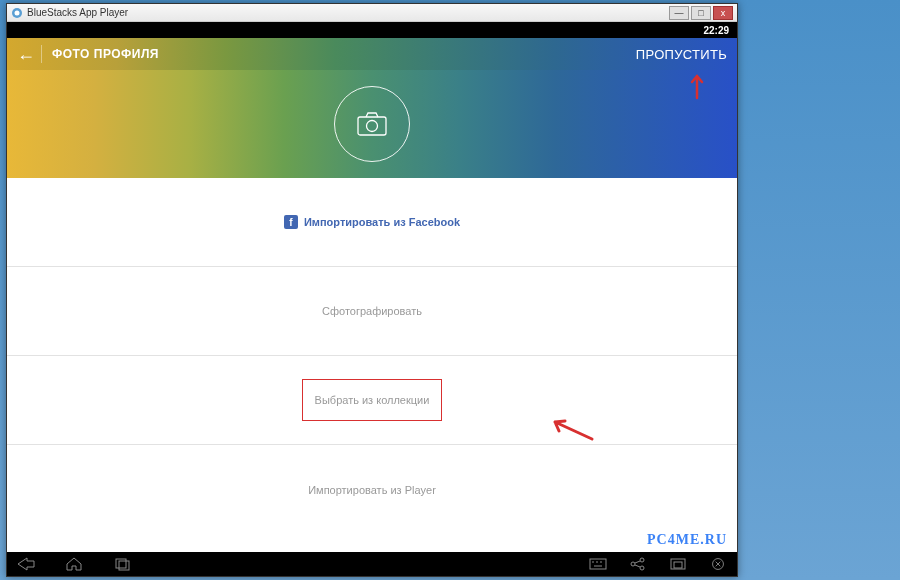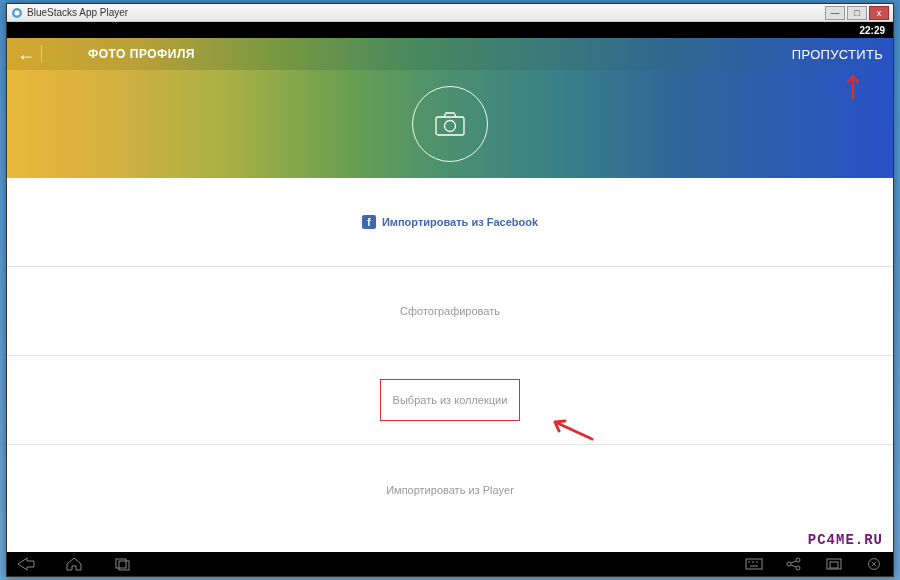--- a/index.html
+++ b/index.html
@@ -8,21 +8,21 @@
       width: 900px;
       height: 580px;
       overflow: hidden;
       background: linear-gradient(to bottom, #4a90c8, #6ba4d4);
       position: relative;
     }
     .window {
       position: absolute;
       left: 6px;
       top: 3px;
-      width: 888px;
+      width: 732px;
       height: 574px;
       background: #fff;
       border: 1px solid #333;
       box-shadow: 0 0 8px rgba(0,0,0,0.4);
     }
     .titlebar {
       height: 18px;
       background: linear-gradient(#f8f8f8, #e8e8e8);
       border-bottom: 1px solid #ccc;
       display: flex;
@@ -80,21 +80,20 @@
       width: 1px;
       height: 18px;
       background: rgba(255,255,255,0.4);
       margin-right: 10px;
     }
     .header-title {
       font-size: 12px;
       font-weight: 600;
       letter-spacing: 0.5px;
       flex: 1;
-      margin-left: 36px;
     }
     .skip-btn {
       font-size: 13px;
       letter-spacing: 0.3px;
       cursor: pointer;
     }
 
     .gradient-section {
       height: 108px;
       background: linear-gradient(90deg, #e8b838 0%, #d4b040 12%, #a8b044 25%, #6aa050 38%, #4a9070 50%, #3a8088 62%, #2e6898 75%, #2850c8 100%);
@@ -167,22 +166,22 @@
       top: 410px;
     }
 
     .watermark {
       position: absolute;
       right: 10px;
       bottom: 28px;
       font-size: 14px;
       font-weight: 700;
       letter-spacing: 1px;
-      color: #701a75;
-      font-family: Liberation Mono, monospace;
+      color: #3b82f6;
+      font-family: Liberation Serif, serif;
     }
 
     .nav-bar {
       position: absolute;
       bottom: 0;
       left: 0;
       right: 0;
       height: 24px;
       background: #000;
       display: flex;

